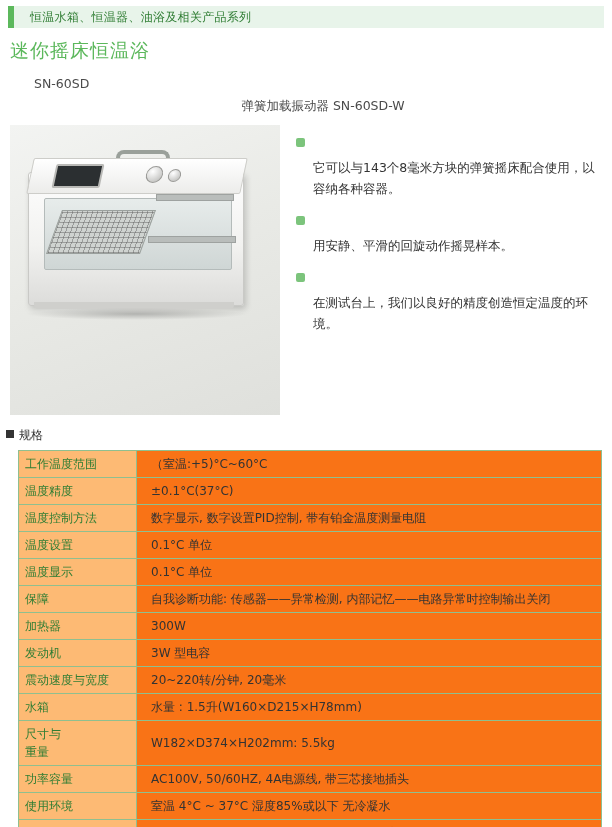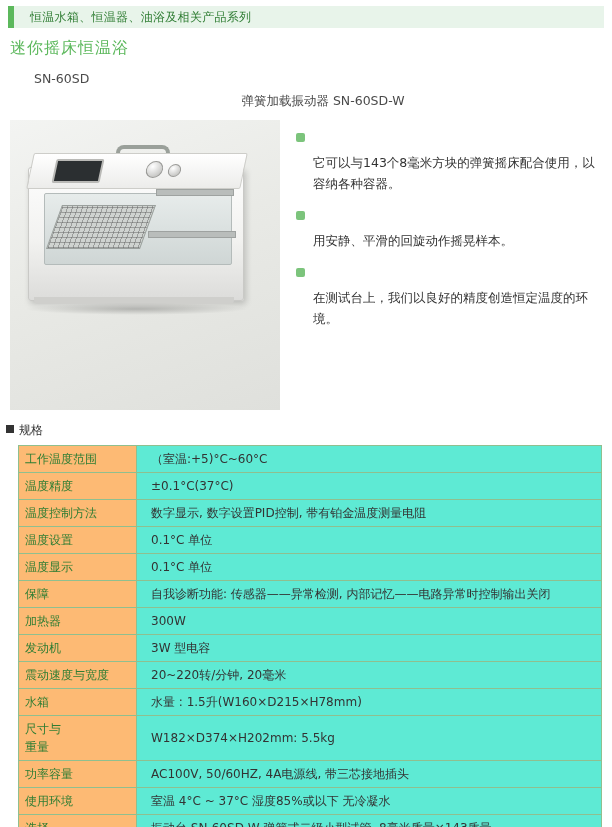--- a/index.html
+++ b/index.html
@@ -34,21 +34,21 @@
   .cat-bar .cat-text {
     font-size: 12px;
     color: #2f7d33;
     padding-left: 16px;
     letter-spacing: 0.3px;
     line-height: 22px;
   }
   
   .main-title {
     margin: 10px 0 0 10px;
-    font-size: 16px;
+    font-size: 19px;
     color: #5cb85c;
     font-weight: normal;
     letter-spacing: 1px;
   }
   
   .model-block {
     margin: 10px 0 0 34px;
     font-size: 12.5px;
     color: #4a4a4a;
     line-height: 19px;
@@ -248,21 +248,21 @@
     padding: 4px 6px;
     vertical-align: middle;
     color: #333;
   }
   table.spec td.label {
     width: 105px;
     background: #fdba74;
     color: #2f7d33;
   }
   table.spec td.value {
-    background: #5eead4;
+    background: #f97316;
     padding-left: 14px;
   }
   .nowrap-pre { white-space: pre-line; }
 </style>
 </head>
 <body>
 
 <div class="page">
 
   <div class="cat-bar">

